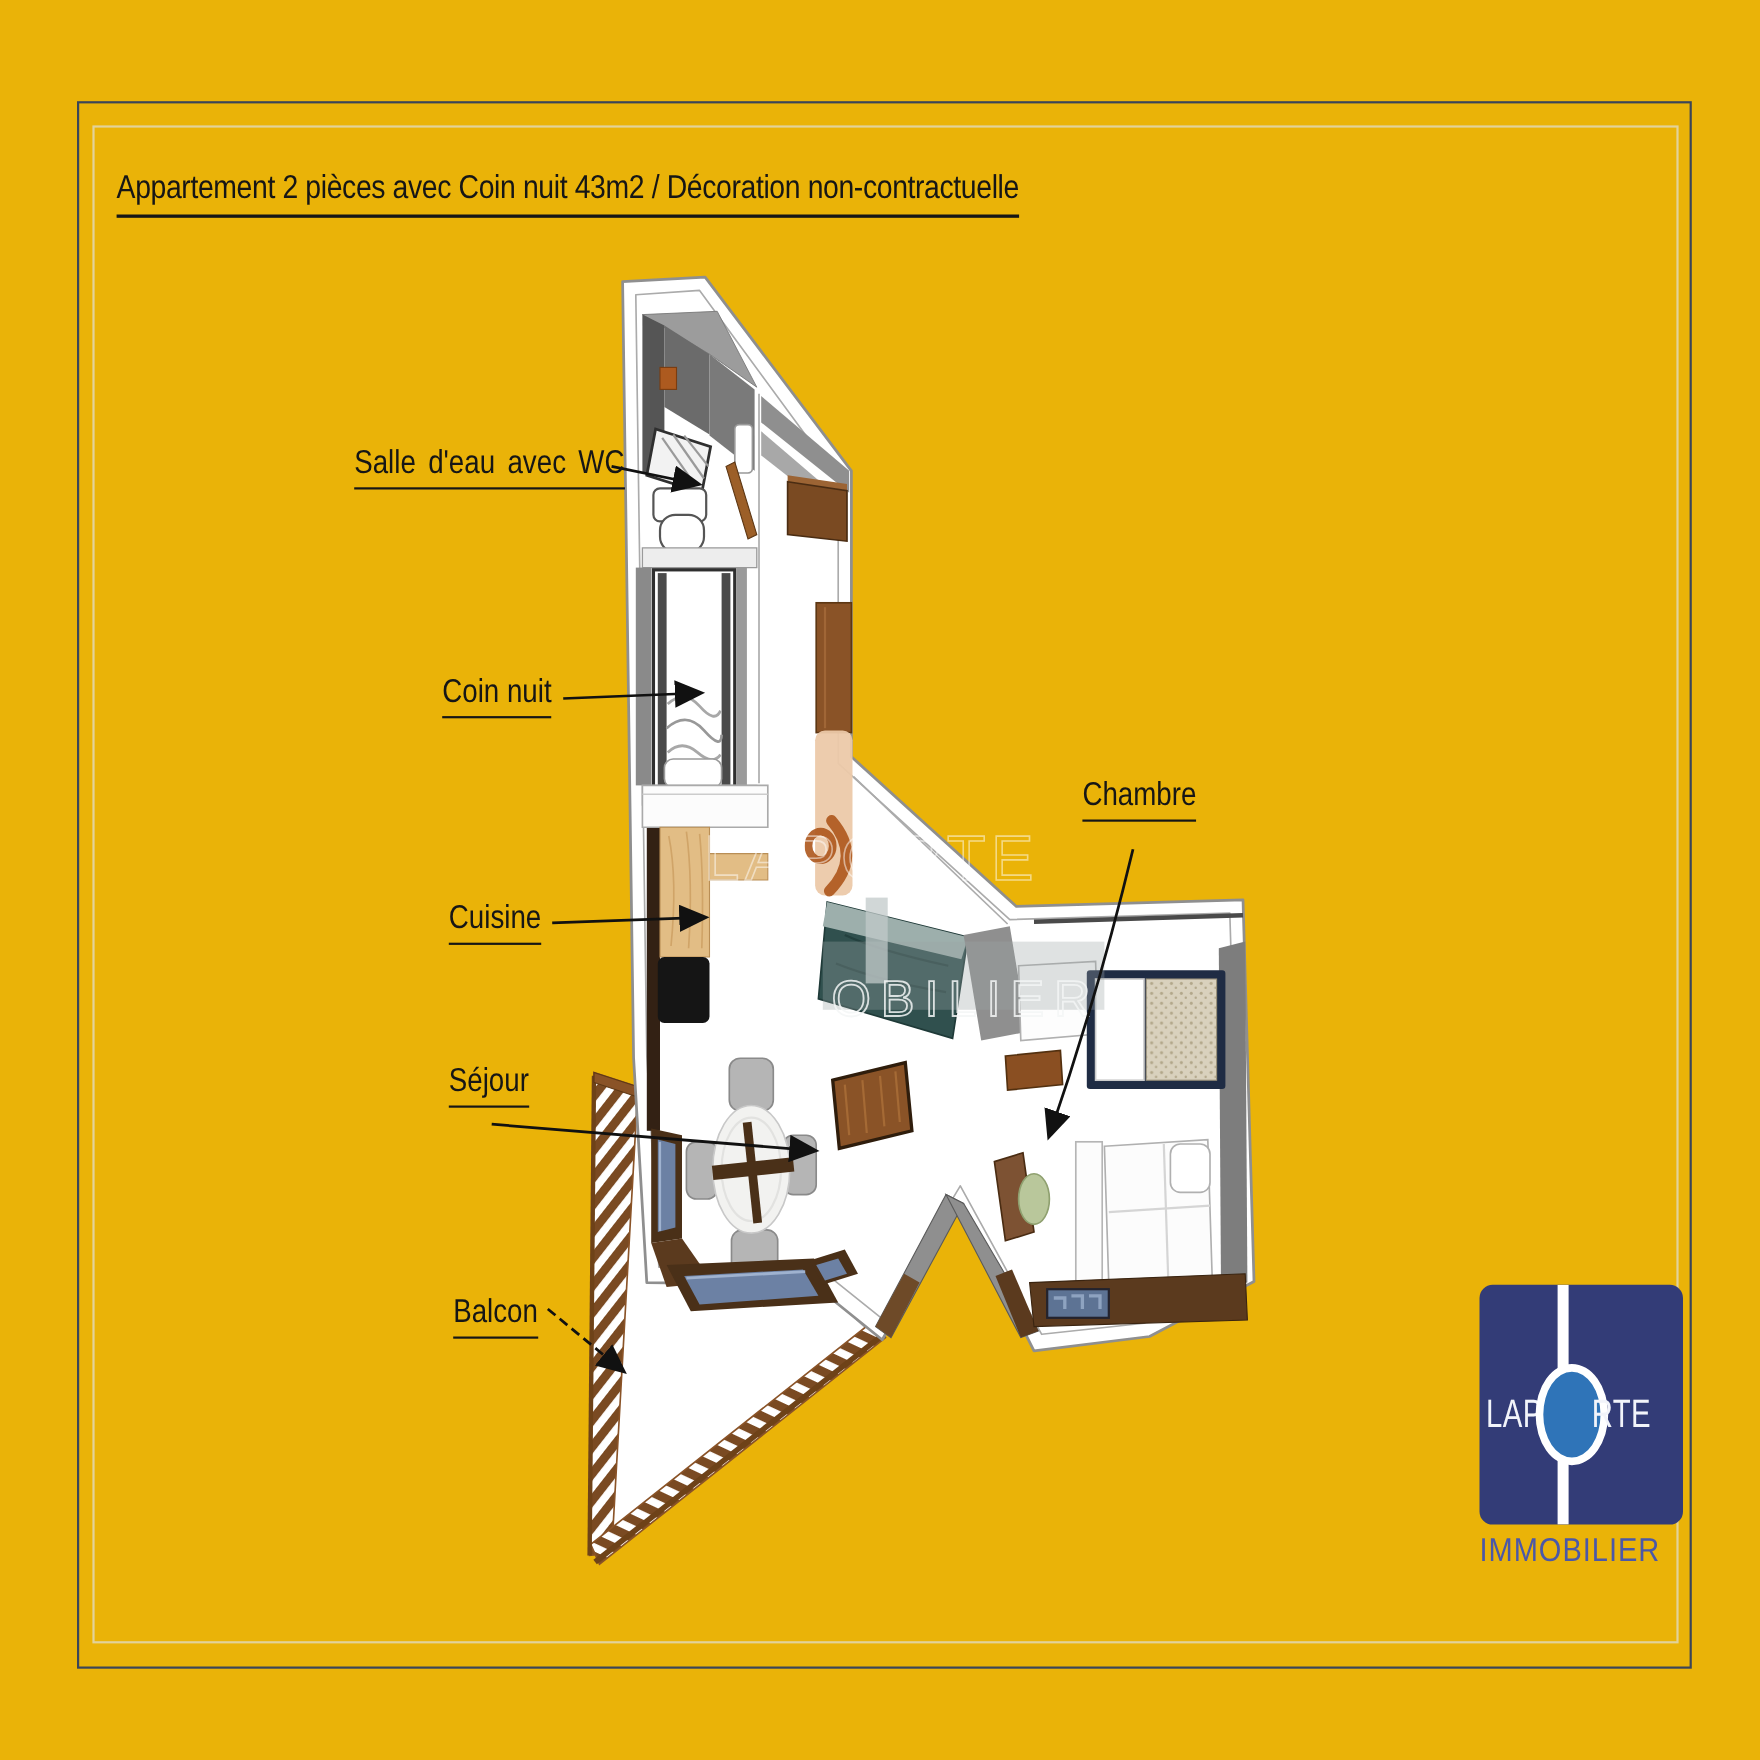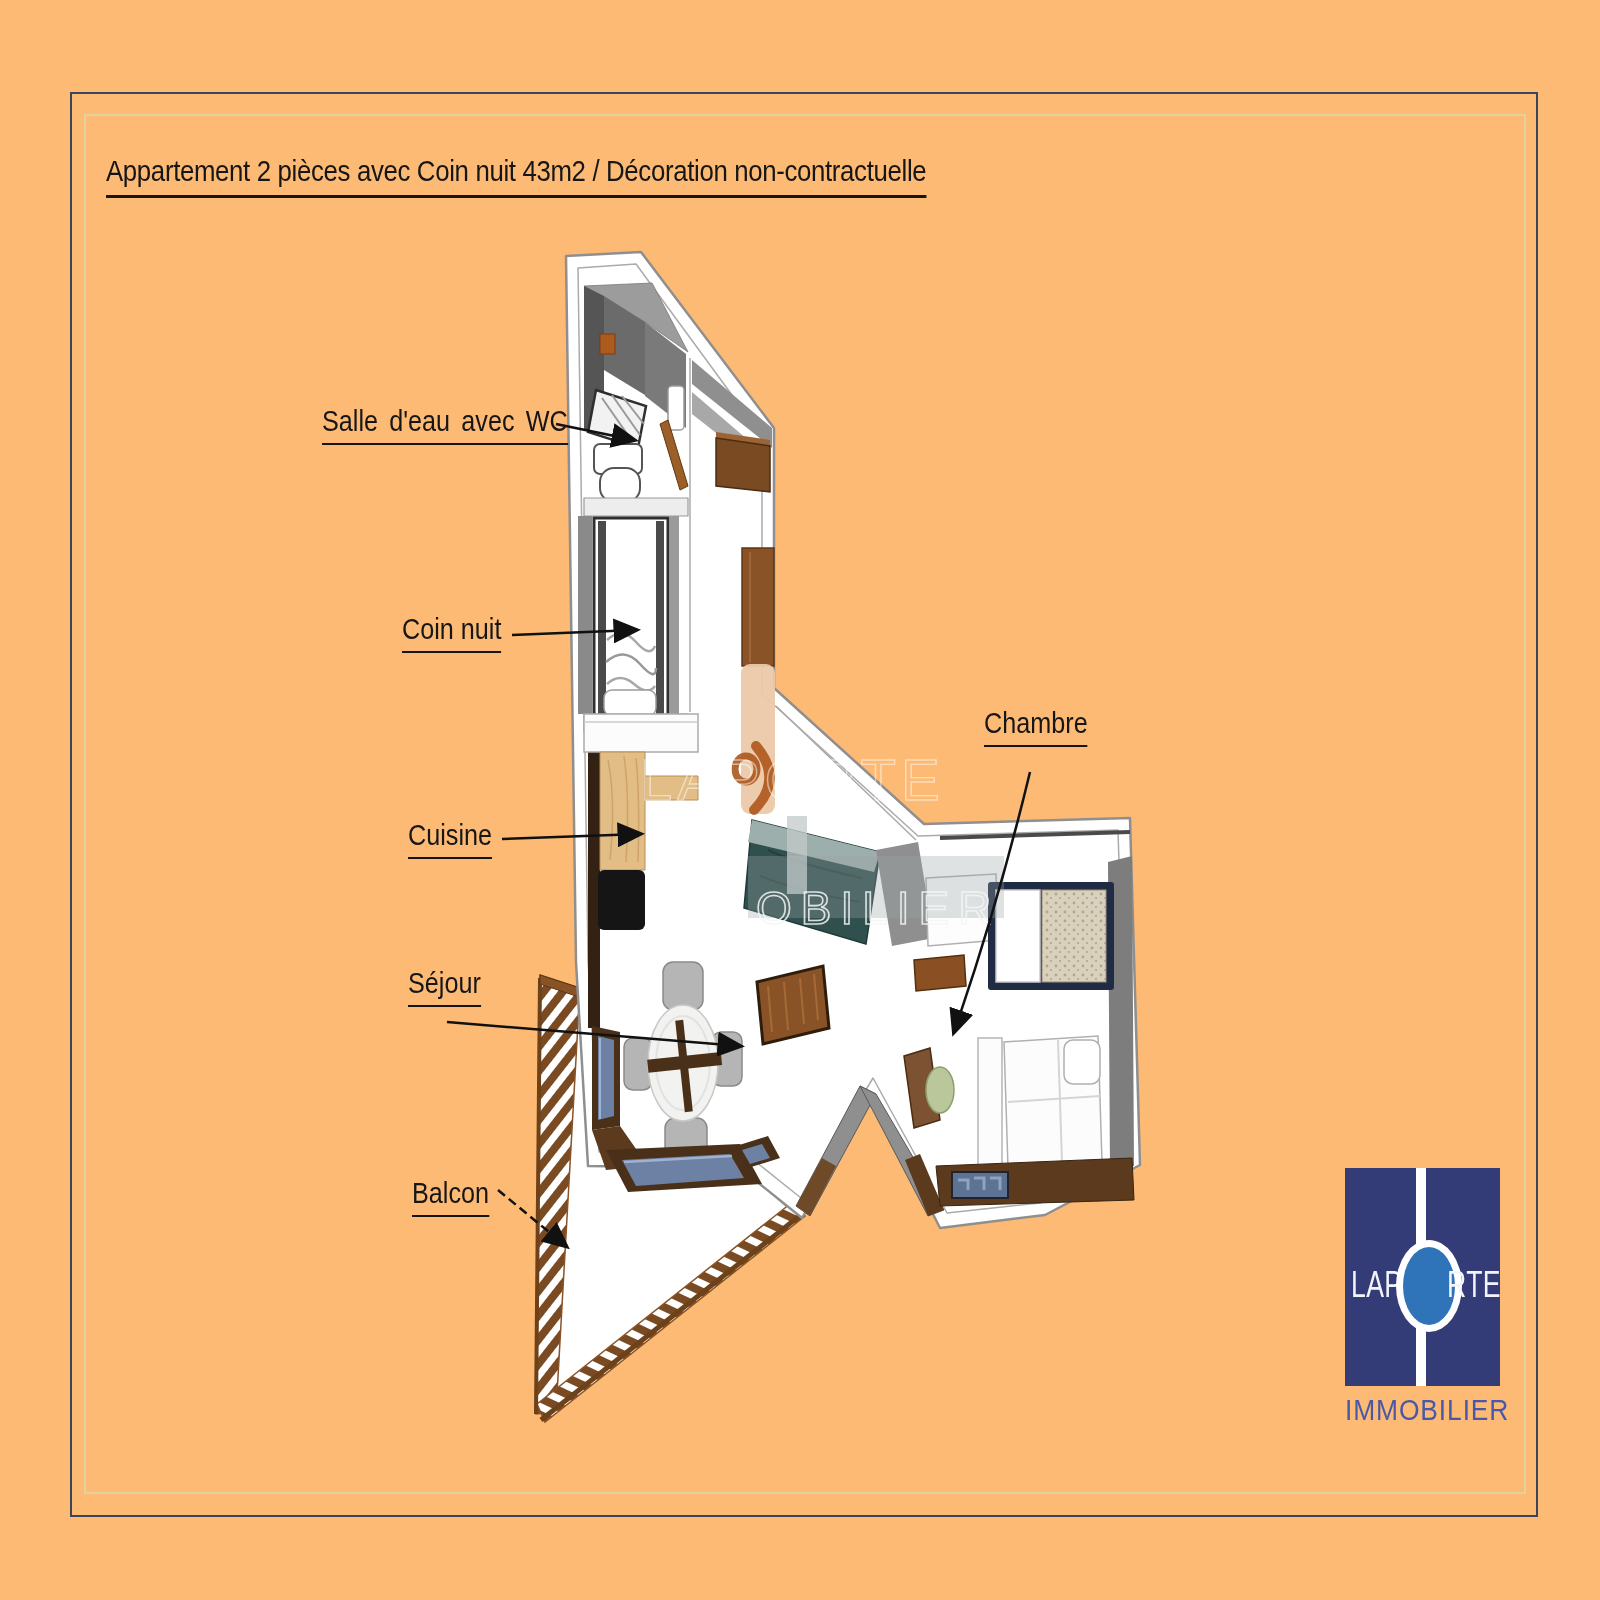--- a/index.html
+++ b/index.html
@@ -1,36 +1,36 @@
 <!DOCTYPE html>
 <html><head>
 <meta charset="utf-8">
 <style>
   html,body{margin:0;padding:0;background:#fff;}
-  .page{position:relative;width:1600px;height:1600px;background:#fdba74;overflow:hidden;
+  .page{position:relative;width:1600px;height:1600px;background:#eab308;overflow:hidden;
         font-family:"Liberation Sans",sans-serif;color:#111;}
   .border-outer{position:absolute;left:70px;top:92px;width:1464px;height:1421px;
         border:2px solid #3b4559;background:transparent;}
   .border-inner{position:absolute;left:84px;top:114px;width:1438px;height:1376px;
         border:2px solid #e2d29b;}
   .doc-title{position:absolute;left:106px;top:154px;font-size:30px;letter-spacing:-0.4px;
         color:#161616;border-bottom:3px solid #161616;padding-bottom:7px;
         transform:scaleX(.86);transform-origin:left top;white-space:nowrap;}
   .plan-label{position:absolute;font-size:30px;color:#161616;border-bottom:2.5px solid #161616;
         padding-bottom:5px;transform:scaleX(.84);transform-origin:left top;white-space:nowrap;}
   #lbl-salle{left:322px;top:404px;word-spacing:5px;}
   #lbl-coin{left:402px;top:612px;}
   #lbl-cuisine{left:408px;top:818px;}
   #lbl-sejour{left:408px;top:966px;}
   #lbl-balcon{left:412px;top:1176px;}
   #lbl-chambre{left:984px;top:706px;}
   .plan-svg{position:absolute;left:0;top:0;}
   
   .logo{position:absolute;left:1345px;top:1168px;width:154px;}
-  .logo-square{position:relative;width:155px;height:218px;background:#333c77;overflow:hidden;}
+  .logo-square{position:relative;width:185px;height:218px;background:#333c77;overflow:hidden;border-radius:12px;}
   .logo-stripe{position:absolute;left:71px;top:0;width:10px;height:218px;background:#fff;}
   .logo-ellipse{position:absolute;left:51px;top:72px;width:52px;height:78px;border-radius:50%;
         background:#2f74b8;border:7px solid #fff;box-sizing:content-box;}
   .logo-word{position:absolute;top:96px;font-size:36px;color:#f2f4fa;letter-spacing:.5px;
         transform:scaleX(.74);transform-origin:left top;font-weight:400;}
   .logo-word.left{left:6px;}
   .logo-word.right{left:102px;}
   .logo-sub{margin-top:7px;font-size:30px;color:#4b58a8;letter-spacing:1px;
         transform:scaleX(.88);transform-origin:left top;font-weight:400;}
 </style>

